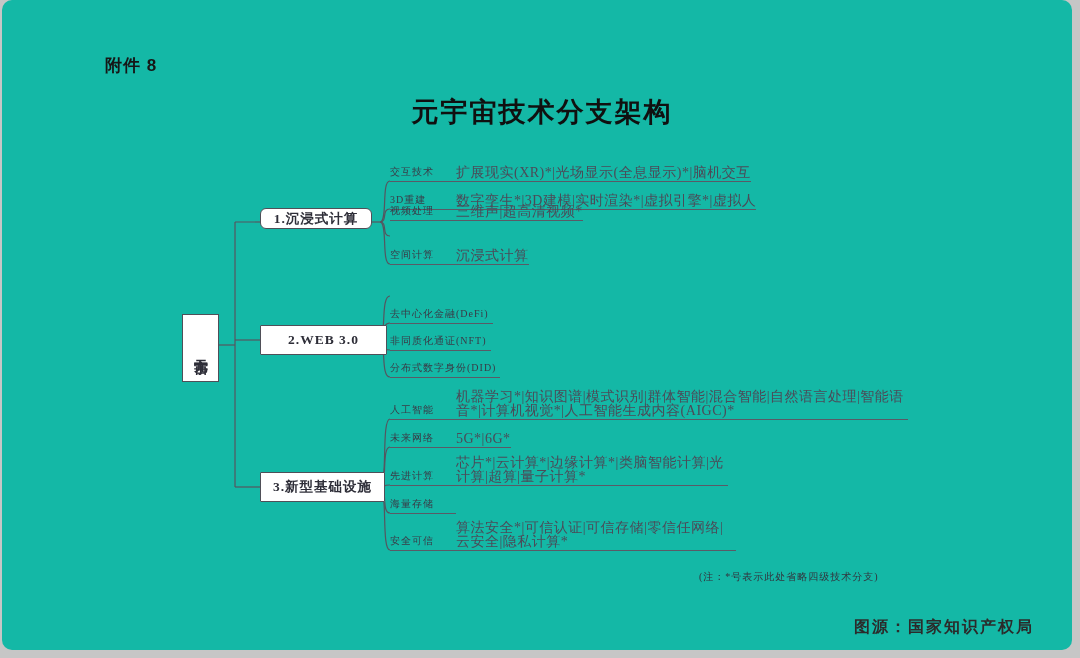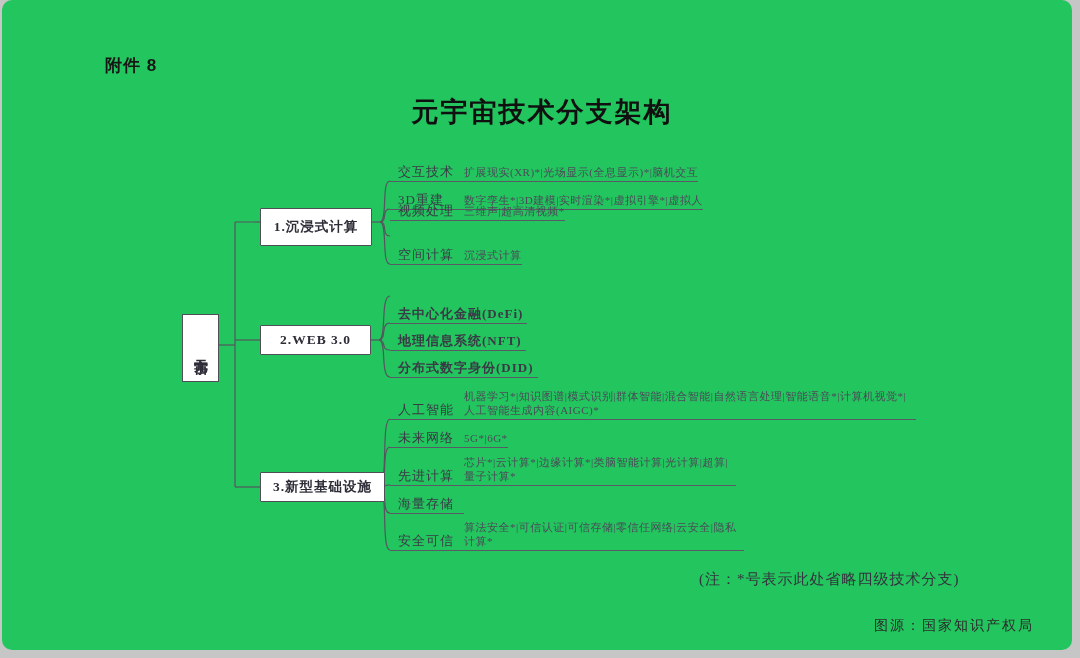--- a/index.html
+++ b/index.html
@@ -4,21 +4,21 @@
 <style>
   html,body{margin:0;padding:0;}
   body{
     width:1080px;height:658px;position:relative;
     background:#c6c6c6;
     font-family:"Liberation Serif","DejaVu Serif",serif;
     overflow:hidden;
   }
   .page{
     position:absolute;left:2px;top:0;right:8px;bottom:8px;
-    background:#22c55e;border-radius:10px;overflow:hidden;
+    background:#14b8a6;border-radius:10px;overflow:hidden;
   }
   .attachment{
     position:absolute;left:103px;top:54px;
     font-family:"Liberation Sans","DejaVu Sans",sans-serif;
     font-size:17px;font-weight:700;color:#161616;letter-spacing:1px;
   }
   .title{
     position:absolute;left:0;top:94px;width:1080px;text-align:center;
     font-family:"Liberation Sans","DejaVu Sans",sans-serif;
     font-size:27px;font-weight:700;color:#101010;letter-spacing:2px;
@@ -32,45 +32,45 @@
   }
   .rootnode{
     left:180px;top:314px;width:37px;height:68px;
     font-size:14px;font-weight:600;line-height:20px;
     text-align:center;letter-spacing:0;
     writing-mode:vertical-rl;text-orientation:upright;
   }
   .branch{
     font-size:13.5px;font-weight:700;letter-spacing:1px;border-radius:1px;
   }
-  .b1{left:258px;top:208px;width:112px;height:38px;}
-  .b2{left:258px;top:325px;width:111px;height:30px;}
+  .b1{left:258px;top:208px;width:112px;height:21px;border-radius:6px;}
+  .b2{left:258px;top:325px;width:127px;height:30px;}
   .b3{left:258px;top:472px;width:125px;height:30px;}
   .row{
     position:absolute;left:388px;z-index:1;
     display:flex;align-items:flex-end;
     border-bottom:1px solid #5a5a66;padding-bottom:2px;
     background:transparent;
   }
   .row .rl{
-    flex:none;width:66px;font-size:13px;line-height:14px;
-    color:#3a3a46;letter-spacing:1px;white-space:nowrap;margin-left:8px;
+    flex:none;width:66px;font-size:10px;line-height:14px;
+    color:#3a3a46;letter-spacing:1px;white-space:nowrap;
   }
-  .row.solo .rl{width:auto;padding-right:4px;font-weight:bold;}
+  .row.solo .rl{width:auto;padding-right:4px;}
   .row .ri{
-    font-size:11px;line-height:13.5px;color:#4b4b58;
+    font-size:14px;line-height:13.5px;color:#4b4b58;
     letter-spacing:0.5px;word-break:break-all;
   }
   .note{
     position:absolute;left:697px;top:570px;z-index:1;
-    font-size:15px;color:#33333d;letter-spacing:1px;
+    font-size:10px;color:#33333d;letter-spacing:1px;
   }
   .source{
     position:absolute;right:38px;top:617px;z-index:1;
-    font-size:14px;color:#2b2b2b;letter-spacing:2px;font-weight:400;
+    font-size:16px;color:#2b2b2b;letter-spacing:2px;font-weight:700;
   }
 </style>
 </head>
 <body>
 
 <div class="page">
 
   <div class="attachment">附件 8</div>
   <div class="title">元宇宙技术分支架构</div>
 
@@ -126,21 +126,21 @@
   </div>
   <div class="row" style="top:248px">
     <span class="rl">空间计算</span>
     <span class="ri">沉浸式计算</span>
   </div>
 
   <div class="row solo" style="top:307px">
     <span class="rl">去中心化金融(DeFi)</span>
   </div>
   <div class="row solo" style="top:334px">
-    <span class="rl">地理信息系统(NFT)</span>
+    <span class="rl">非同质化通证(NFT)</span>
   </div>
   <div class="row solo" style="top:361px">
     <span class="rl">分布式数字身份(DID)</span>
   </div>
 
   <div class="row" style="top:390px">
     <span class="rl">人工智能</span>
     <span class="ri" style="max-width:452px">机器学习*|知识图谱|模式识别|群体智能|混合智能|自然语言处理|智能语音*|计算机视觉*|人工智能生成内容(AIGC)*</span>
   </div>
   <div class="row" style="top:431px">

